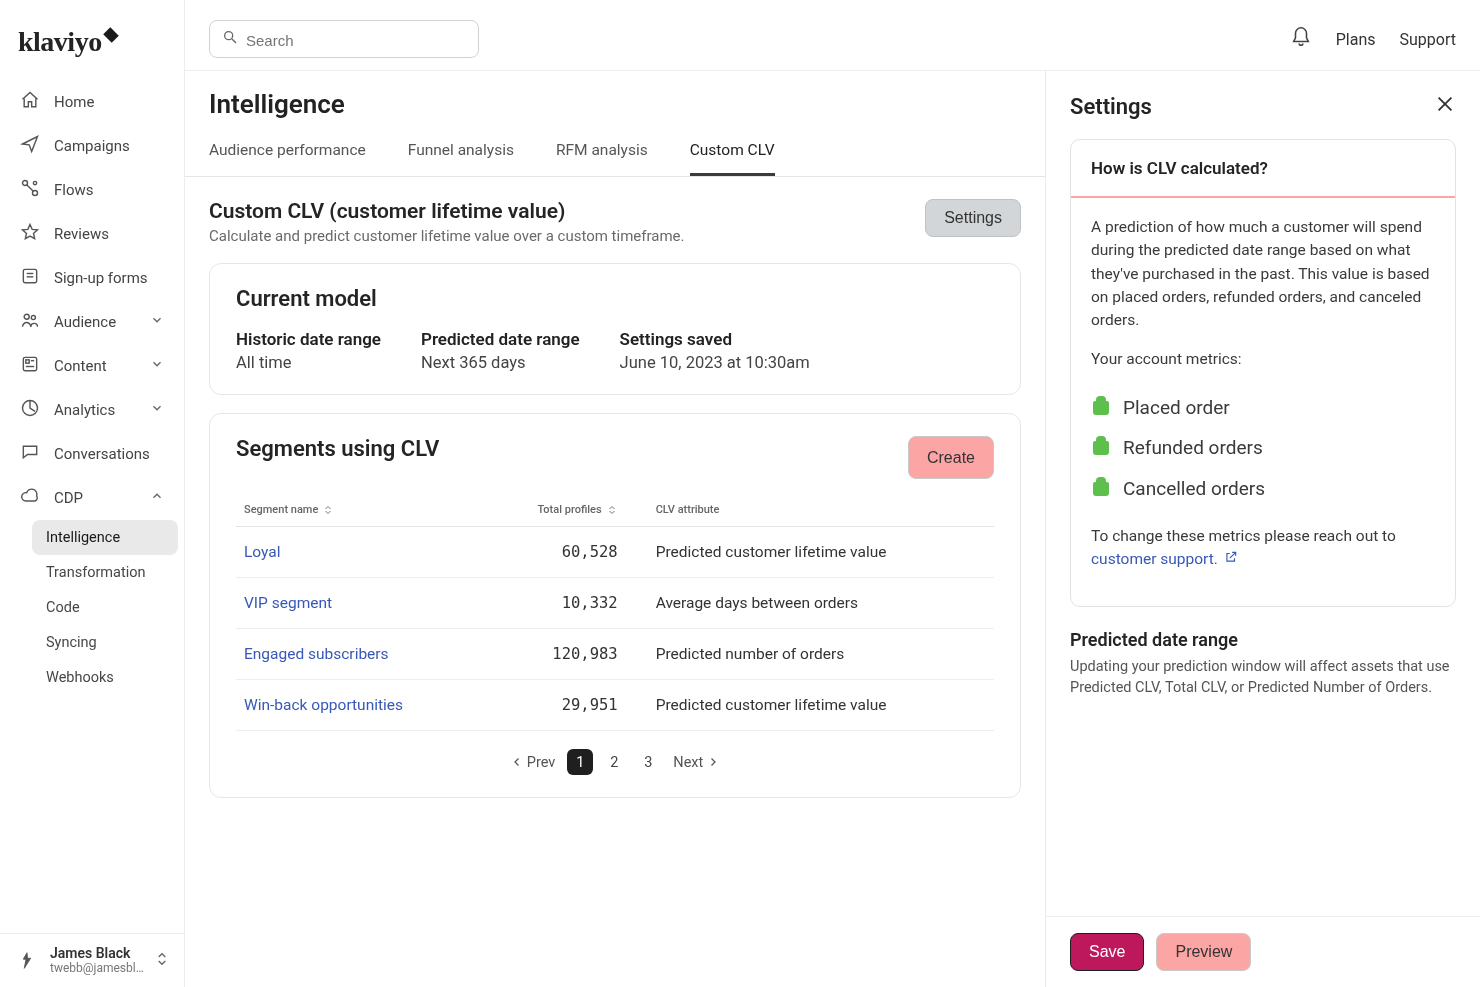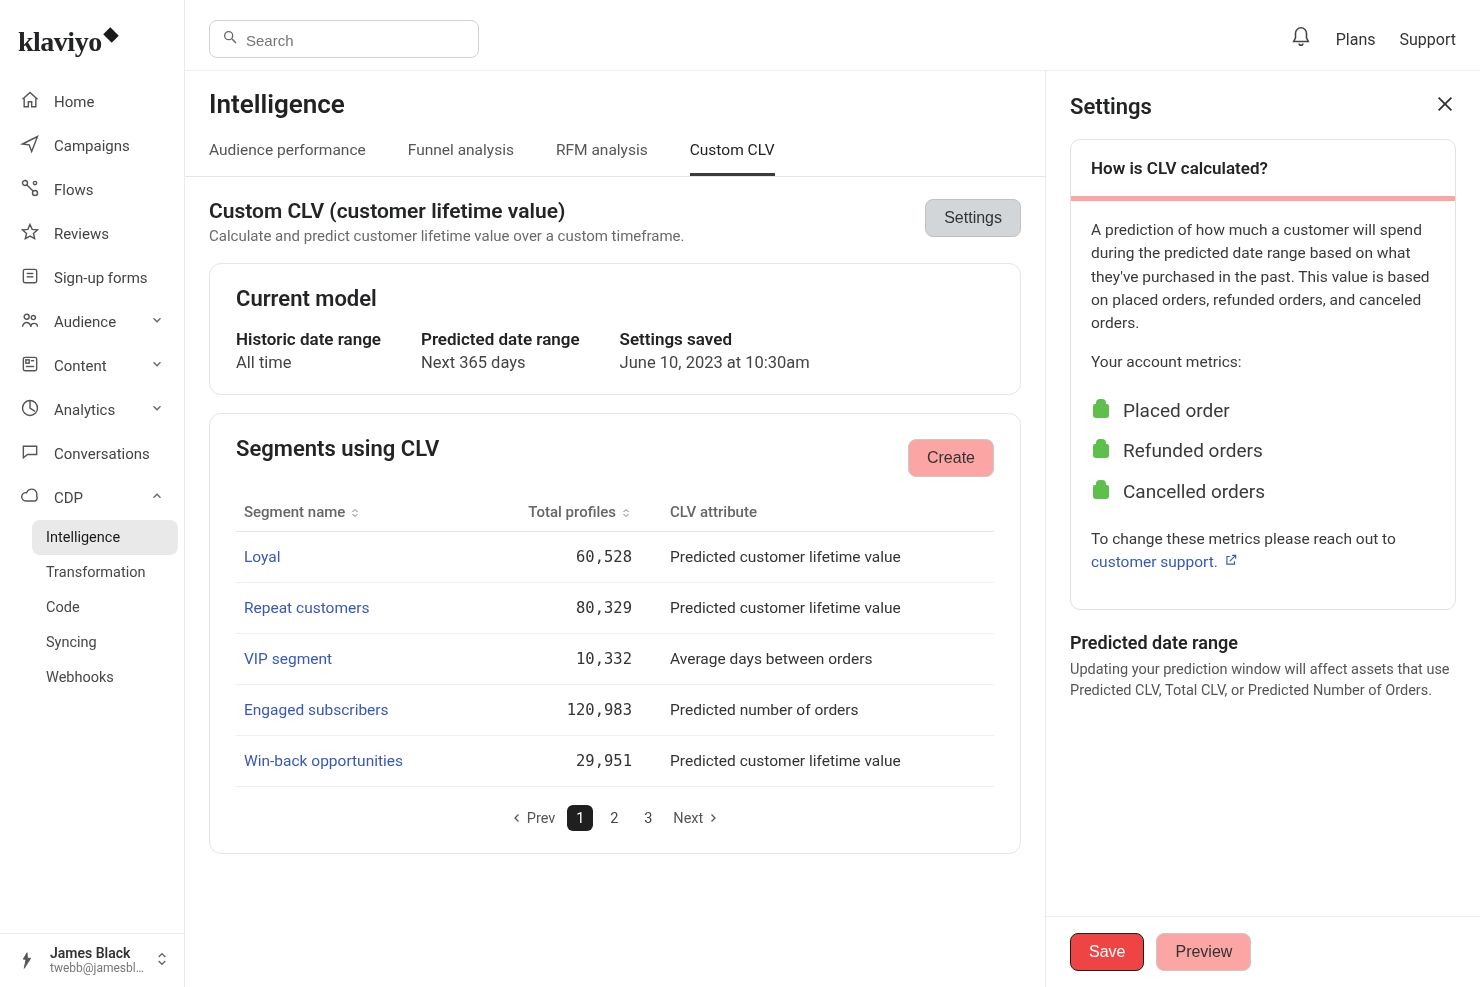--- a/index.html
+++ b/index.html
@@ -41,49 +41,49 @@
   .tab { padding:14px 0; font-size:15.5px; color:#555; cursor:pointer; border-bottom:3px solid transparent; }
   .tab.active { color:#222; border-bottom-color:#3b3b3b; }
 
   .scroll-body { flex:1; padding:22px 24px; overflow:auto; }
   .head-row { display:flex; align-items:flex-start; gap:16px; }
   .head-row .htxt { flex:1; }
   .head-row h2 { font-size:21px; font-weight:600; margin-bottom:4px; }
   .head-row .desc { font-size:15px; color:#6a6a6a; }
   .btn { border:1px solid #c9c9c9; background:#fca5a5; border-radius:8px; padding:9px 18px; font-size:16px; cursor:pointer; color:#333; }
   .btn.selected { background:#d3d6d8; border-color:#bfc1c3; }
-  .btn.dark { background:#ef4444; color:#fff; border-color:#1f1f1f; }
+  .btn.dark { background:#be185d; color:#fff; border-color:#1f1f1f; }
 
   .card { background:#fff; border:1px solid #e6e6e6; border-radius:12px; padding:22px 26px; margin-top:18px; }
   .card h3 { font-size:22px; font-weight:600; margin-bottom:18px; }
   .model-grid { display:flex; gap:40px; flex-wrap:wrap; }
   .model-grid .cell .lbl { font-size:17px; font-weight:600; color:#222; margin-bottom:4px; }
   .model-grid .cell .val { font-size:16.5px; color:#444; }
 
-  .seg-head { display:flex; align-items:center; justify-content:space-between; }
+  .seg-head { display:flex; justify-content:space-between; }
   table.seg { width:100%; border-collapse:collapse; margin-top:14px; }
-  table.seg th { text-align:left; font-size:15px; color:#666; font-weight:500; padding:10px 8px; border-bottom:1px solid #e4e4e4; }
+  table.seg th { text-align:left; font-size:11px; color:#666; font-weight:500; padding:10px 8px; border-bottom:1px solid #e4e4e4; }
   table.seg th .sort svg { width:12px; height:12px; stroke:#777; fill:none; stroke-width:2; vertical-align:middle; margin-left:4px; }
   table.seg td { padding:16px 8px; border-bottom:1px solid #eee; font-size:15.5px; color:#333; }
   table.seg td.name a { color:#3858b8; text-decoration:none; }
   table.seg td.num { font-family: ui-monospace, Menlo, Consolas, monospace; text-align:right; padding-right:30px; white-space:nowrap; }
   .pager { display:flex; align-items:center; justify-content:center; gap:12px; margin-top:18px; font-size:14.5px; color:#444; }
   .pager .page { width:26px; height:26px; display:flex; align-items:center; justify-content:center; border-radius:6px; cursor:pointer; }
   .pager .page.current { background:#1f1f1f; color:#fff; }
   .pager .navbtn { display:flex; align-items:center; gap:4px; cursor:pointer; color:#555; }
   .pager svg { width:12px; height:12px; stroke:#555; fill:none; stroke-width:2.5; }
 
   
   .panel { width:435px; border-left:1px solid #eaeaea; border-top:1px solid #eee; display:flex; flex-direction:column; background:#fff; }
   .panel-head { display:flex; align-items:center; justify-content:space-between; padding:22px 24px 6px 24px; }
   .panel-head h2 { font-size:22px; font-weight:600; }
   .panel-head .close svg { width:22px; height:22px; stroke:#333; stroke-width:2; fill:none; }
   .panel-scroll { flex:1; overflow:auto; padding:14px 24px; }
   .info-card { border:1px solid #e2e2e2; border-radius:10px; overflow:hidden; }
-  .info-card .ic-head { padding:18px 20px; font-size:17px; font-weight:600; border-bottom:5px solid #fca5a5; }
+  .info-card .ic-head { padding:18px 20px; font-size:17px; font-weight:600; border-bottom:2px solid #fca5a5; }
   .info-card .ic-body { padding:18px 20px; font-size:15.5px; color:#3a3a3a; line-height:1.5; }
   .ic-body p { margin-bottom:16px; }
   .metrics { list-style:none; margin:8px 0 16px 0; }
   .metrics li { display:flex; align-items:center; gap:12px; padding:6px 0; font-size:19px; }
   .shop-ic { width:20px; height:20px; display:inline-flex; align-items:center; justify-content:center; }
   .shop-ic span { display:block; width:16px; height:14px; background:#5fbf4c; border-radius:2px 2px 3px 3px; position:relative; }
   .shop-ic span::before { content:""; position:absolute; top:-5px; left:3px; width:10px; height:6px; background:#5fbf4c; border-radius:4px 4px 0 0; }
   .linklike { color:#3858b8; text-decoration:none; }
   .ext svg { width:14px; height:14px; stroke:#3858b8; fill:none; stroke-width:2; vertical-align:text-top; margin-left:2px; }
 
@@ -292,25 +292,20 @@
                           <polyline points="7 10 12 5 17 10"></polyline>
                           <polyline points="7 14 12 19 17 14"></polyline>
                         </svg></span></th>
                     <th>CLV attribute</th>
                   </tr>
                 </thead>
               <tbody id="seg-body">
                   <tr>
                     <td class="name"><a href="#">Loyal</a></td>
                   <td class="num">60,528</td>
-                  <td>Predicted customer lifetime value</td>
-                  </tr>
-                  <tr>
-                    <td class="name"><a href="#">Repeat customers</a></td>
-                  <td class="num">80,329</td>
                   <td>Predicted customer lifetime value</td>
                   </tr>
                   <tr>
                     <td class="name"><a href="#">VIP segment</a></td>
                   <td class="num">10,332</td>
                   <td>Average days between orders</td>
                   </tr>
                   <tr>
                     <td class="name"><a href="#">Engaged subscribers</a></td>
                   <td class="num">120,983</td>

